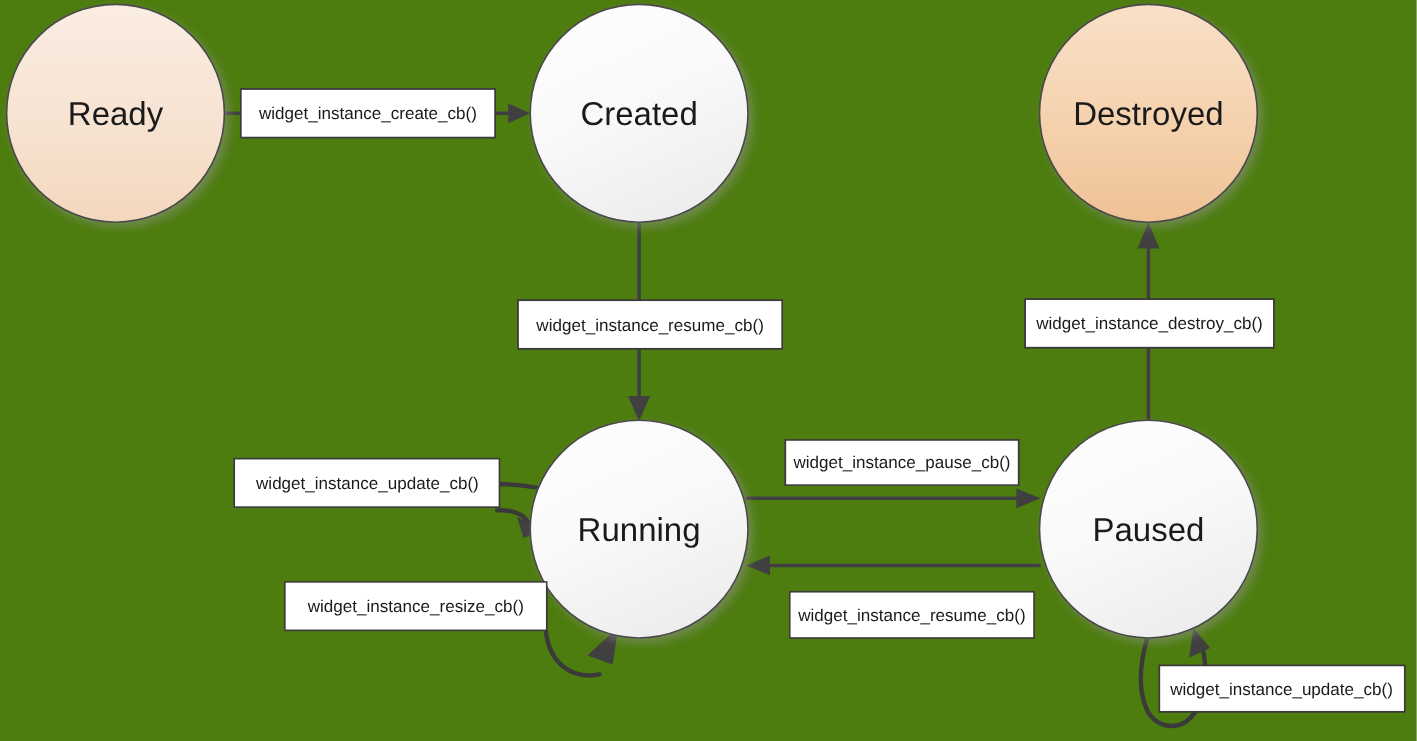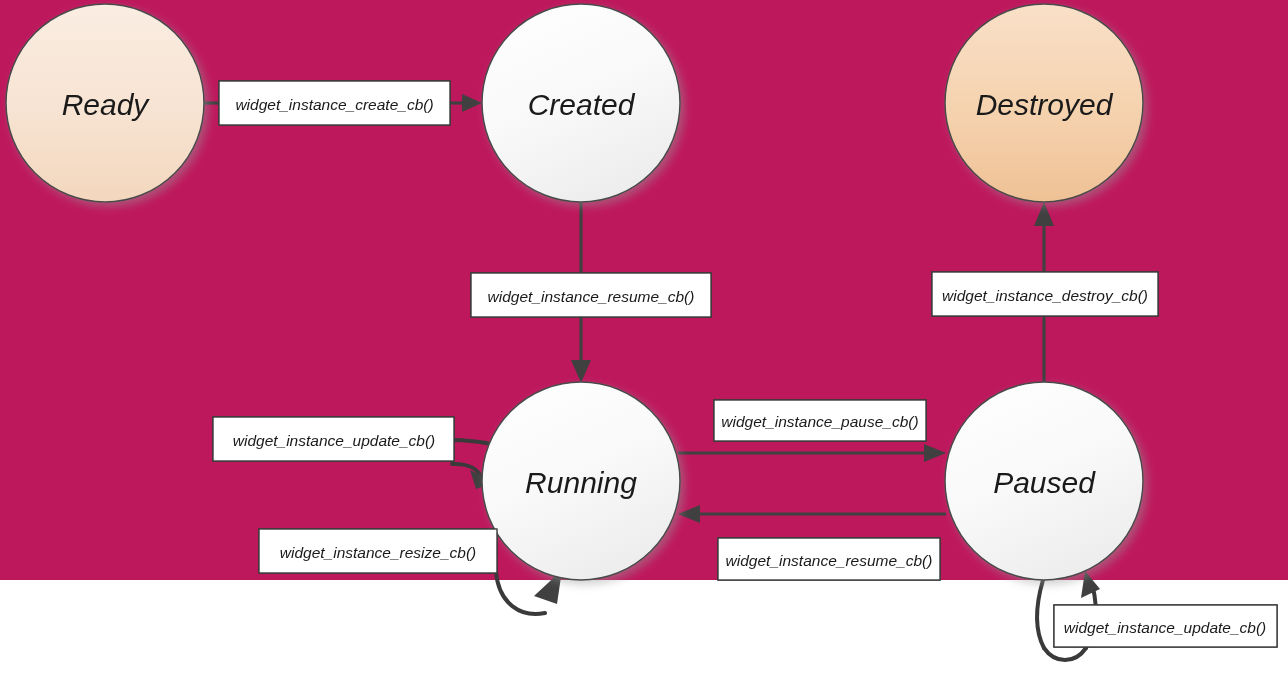--- a/index.html
+++ b/index.html
@@ -9,23 +9,22 @@
   }
   body {
     width: 1288px;
     height: 674px;
     overflow: hidden;
     font-family: "Liberation Sans", sans-serif;
   }
   #diagram-root {
     position: relative;
     width: 1288px;
-    height: 580px;
-    background: #be185d;
-    font-style: italic;
+    height: 674px;
+    background: #4d7c0f;
   }
   svg#state-diagram {
     display: block;
     width: 1288px;
     height: 674px;
   }
   .state-label {
     font-family: "Liberation Sans", sans-serif;
     font-size: 30px;
     fill: #1a1a1a;

